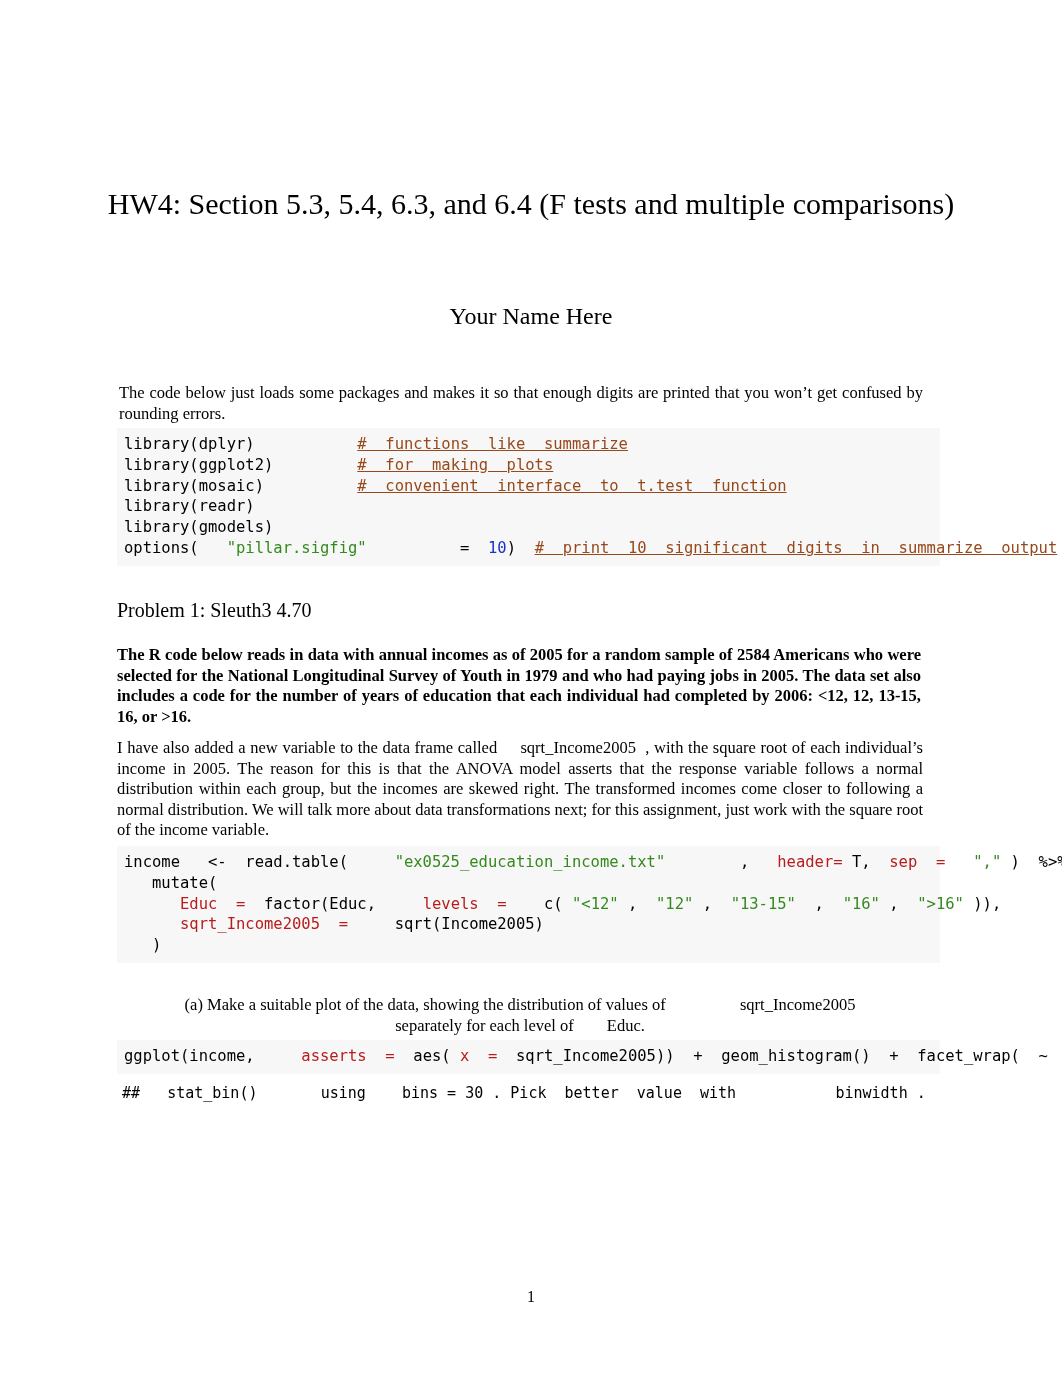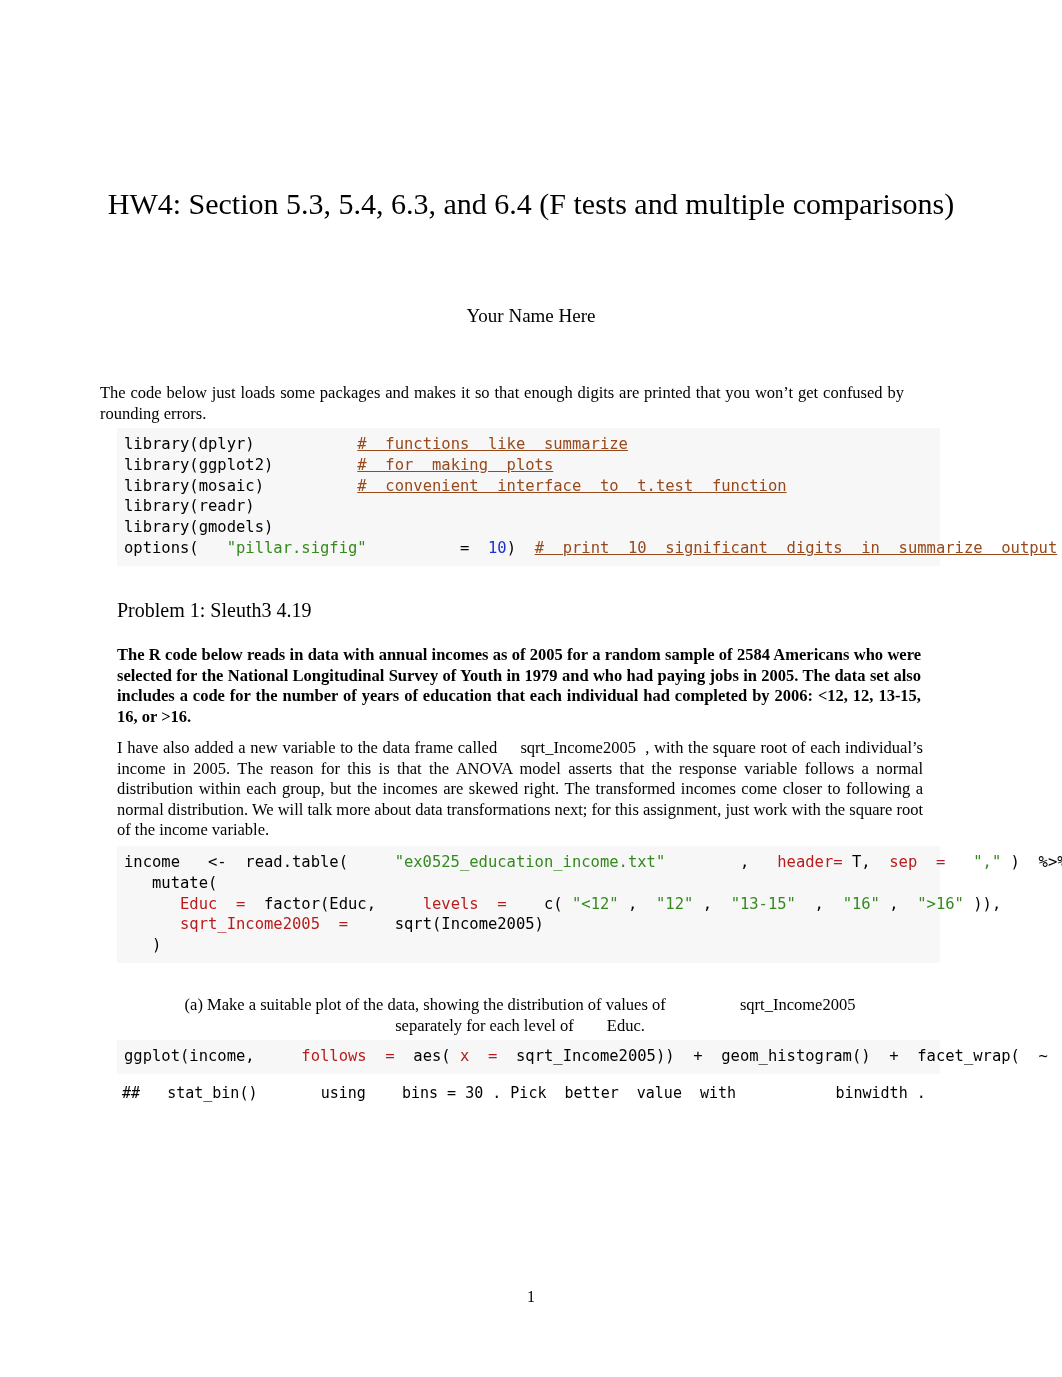--- a/index.html
+++ b/index.html
@@ -35,21 +35,21 @@
     font-weight: normal;
     text-align: center;
     margin: 0;
     padding: 0;
     position: absolute;
     left: -10px;
     top: 185px;
     width: 848px;
   }
   .doc-author {
-    font-size: 19px;
+    font-size: 24px;
     line-height: 26px;
     text-align: center;
     position: absolute;
     left: -10px;
     top: 303px;
     width: 848px;
   }
 
   
   .para {
@@ -91,21 +91,21 @@
   .c-num  { color: #1a32c9; }
   .c-com  { color: #97491c; text-decoration: underline; }
   .c-arg  { color: #b91c1c; text-align: center; }
   .c-pln  { color: #000000; }
 
   .inline-code {
     font-family: "Liberation Serif", "DejaVu Serif", serif;
   }
 
   
-  #intro-para      { position: absolute; left: 100px; top: 383px;  width: 804px; }
+  #intro-para      { position: absolute; left: 119px; top: 383px;  width: 804px; }
   #code-setup      { position: absolute; left: 117px; top: 428px;  }
   #sec-problem1    { position: absolute; left: 117px; top: 598px;  width: 804px; }
   #p1-para1        { position: absolute; left: 117px; top: 645px;  width: 804px; font-weight: bold; }
   #p1-para2        { position: absolute; left: 117px; top: 738px;  width: 806px; }
   #code-read       { position: absolute; left: 117px; top: 846px;  }
   #p1a-para        { position: absolute; left: 117px; top: 995px;  width: 806px; text-align: center; }
   #code-ggplot     { position: absolute; left: 117px; top: 1040px; }
   #out-statbin     { position: absolute; left: 122px; top: 1083px; }
 
   .page-number {
@@ -127,29 +127,29 @@
     <h1 class="doc-title">HW4: Section 5.3, 5.4, 6.3, and 6.4 (F tests and multiple comparisons)</h1>
 
     <div class="doc-author">Your Name Here</div>
 
   </div>
 
   <p class="para" id="intro-para">The code below just loads some packages and makes it so that enough digits are printed that you won’t get confused by rounding errors.</p>
 
   <pre class="codeblock" id="code-setup"><span class="ln"><span class="c-pln">library(dplyr)</span><span class="c-pln">           </span><span class="c-com">#  functions  like  summarize</span></span><span class="ln"><span class="c-pln">library(ggplot2)</span><span class="c-pln">         </span><span class="c-com">#  for  making  plots</span></span><span class="ln"><span class="c-pln">library(mosaic)</span><span class="c-pln">          </span><span class="c-com">#  convenient  interface  to  t.test  function</span></span><span class="ln"><span class="c-pln">library(readr)</span></span><span class="ln"><span class="c-pln">library(gmodels)</span></span><span class="ln"><span class="c-pln">options(   </span><span class="c-str">"pillar.sigfig"</span><span class="c-pln">          =  </span><span class="c-num">10</span><span class="c-pln">)  </span><span class="c-com">#  print  10  significant  digits  in  summarize  output</span></span></pre>
 
-  <h2 class="sec-head" id="sec-problem1">Problem  1:  Sleuth3  4.19</h2>
+  <h2 class="sec-head" id="sec-problem1">Problem  1:  Sleuth3  4.70</h2>
 
   <p class="para" id="p1-para1">The R code below reads in data with annual incomes as of 2005 for a random sample of 2584 Americans who were selected for the National Longitudinal Survey of Youth in 1979 and who had paying jobs in 2005. The data set also includes a code for the number of years of education that each individual had completed by 2006: &lt;12, 12, 13-15, 16, or &gt;16.</p>
 
   <p class="para" id="p1-para2"><span>I have also added a new variable to the data frame called</span>&nbsp;&nbsp;&nbsp;&nbsp;&nbsp;<span class="inline-code">sqrt_Income2005</span>&nbsp;&nbsp;<span>, with the square root of each individual’s income in 2005. The reason for this is that the ANOVA model asserts that the response variable follows a normal distribution within each group, but the incomes are skewed right. The transformed incomes come closer to following a normal distribution. We will talk more about data transformations next; for this assignment, just work with the square root of the income variable.</span></p>
 
   <pre class="codeblock" id="code-read"><span class="ln"><span class="c-pln">income   &lt;-  read.table(     </span><span class="c-str">"ex0525_education_income.txt"</span><span class="c-pln">        ,   </span><span class="c-arg">header=</span><span class="c-pln"> T,  </span><span class="c-arg">sep  = </span><span class="c-pln">  </span><span class="c-str">","</span><span class="c-pln"> )  %&gt;%</span></span><span class="ln"><span class="c-pln">   mutate(</span></span><span class="ln"><span class="c-pln">      </span><span class="c-arg">Educ  = </span><span class="c-pln"> factor(Educ,     </span><span class="c-arg">levels  = </span><span class="c-pln">   c( </span><span class="c-str">"&lt;12"</span><span class="c-pln"> ,  </span><span class="c-str">"12"</span><span class="c-pln"> ,  </span><span class="c-str">"13-15"</span><span class="c-pln">  ,  </span><span class="c-str">"16"</span><span class="c-pln"> ,  </span><span class="c-str">"&gt;16"</span><span class="c-pln"> )),</span></span><span class="ln"><span class="c-pln">      </span><span class="c-arg">sqrt_Income2005  = </span><span class="c-pln">    sqrt(Income2005)</span></span><span class="ln"><span class="c-pln">   )</span></span></pre>
 
   <p class="para nojust" id="p1a-para"><span>(a)  Make  a  suitable  plot  of  the  data,  showing  the  distribution  of  values  of</span>&nbsp;&nbsp;&nbsp;&nbsp;&nbsp;&nbsp;&nbsp;&nbsp;&nbsp;&nbsp;&nbsp;&nbsp;&nbsp;&nbsp;&nbsp;&nbsp;&nbsp;&nbsp;<span class="inline-code">sqrt_Income2005</span><br><span>separately for each level of</span>&nbsp;&nbsp;&nbsp;&nbsp;&nbsp;&nbsp;&nbsp;&nbsp;<span class="inline-code">Educ</span><span>.</span></p>
 
-  <pre class="codeblock" id="code-ggplot"><span class="ln"><span class="c-pln">ggplot(income,     </span><span class="c-arg">follows  = </span><span class="c-pln"> aes( </span><span class="c-arg">x  = </span><span class="c-pln"> sqrt_Income2005))  +  geom_histogram()  +  facet_wrap(  ~  Educ,</span></span></pre>
+  <pre class="codeblock" id="code-ggplot"><span class="ln"><span class="c-pln">ggplot(income,     </span><span class="c-arg">asserts  = </span><span class="c-pln"> aes( </span><span class="c-arg">x  = </span><span class="c-pln"> sqrt_Income2005))  +  geom_histogram()  +  facet_wrap(  ~  Educ,</span></span></pre>
 
   <pre class="outblock" id="out-statbin">##   stat_bin()       using    bins = 30 . Pick  better  value  with           binwidth .</pre>
 
   <div class="page-number">1</div>
 
 </div>
 
 </body></html>

